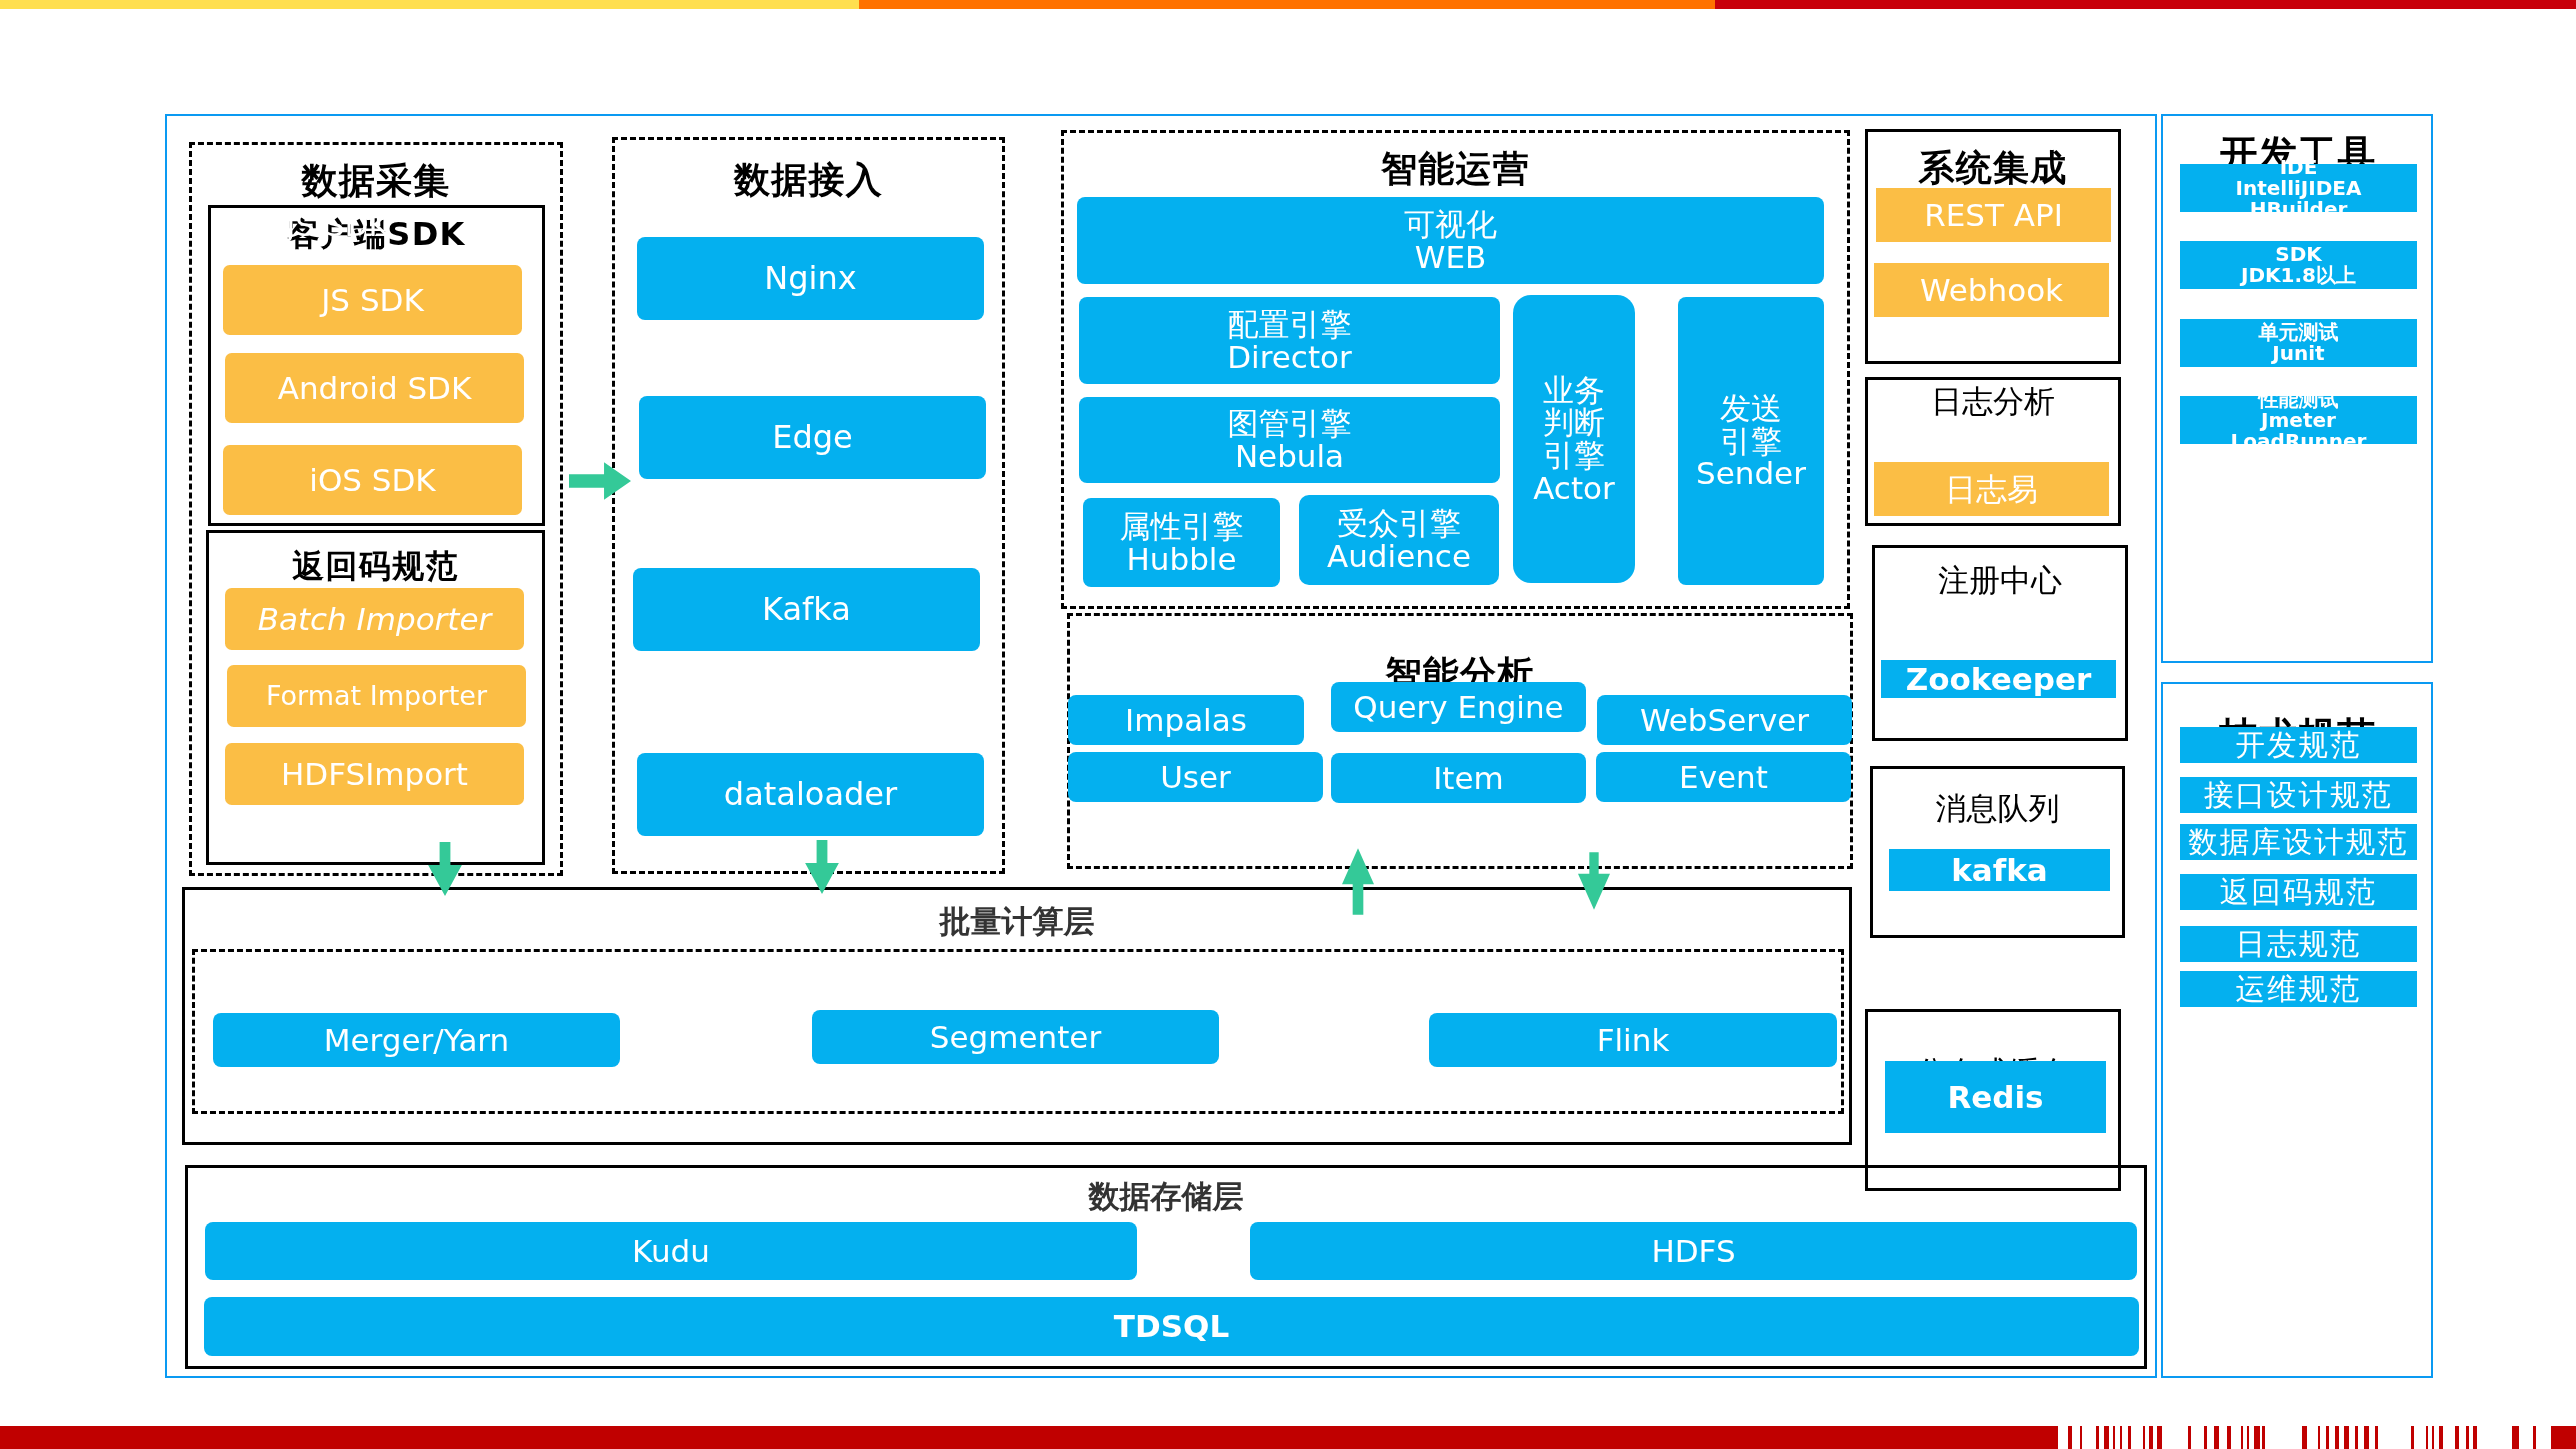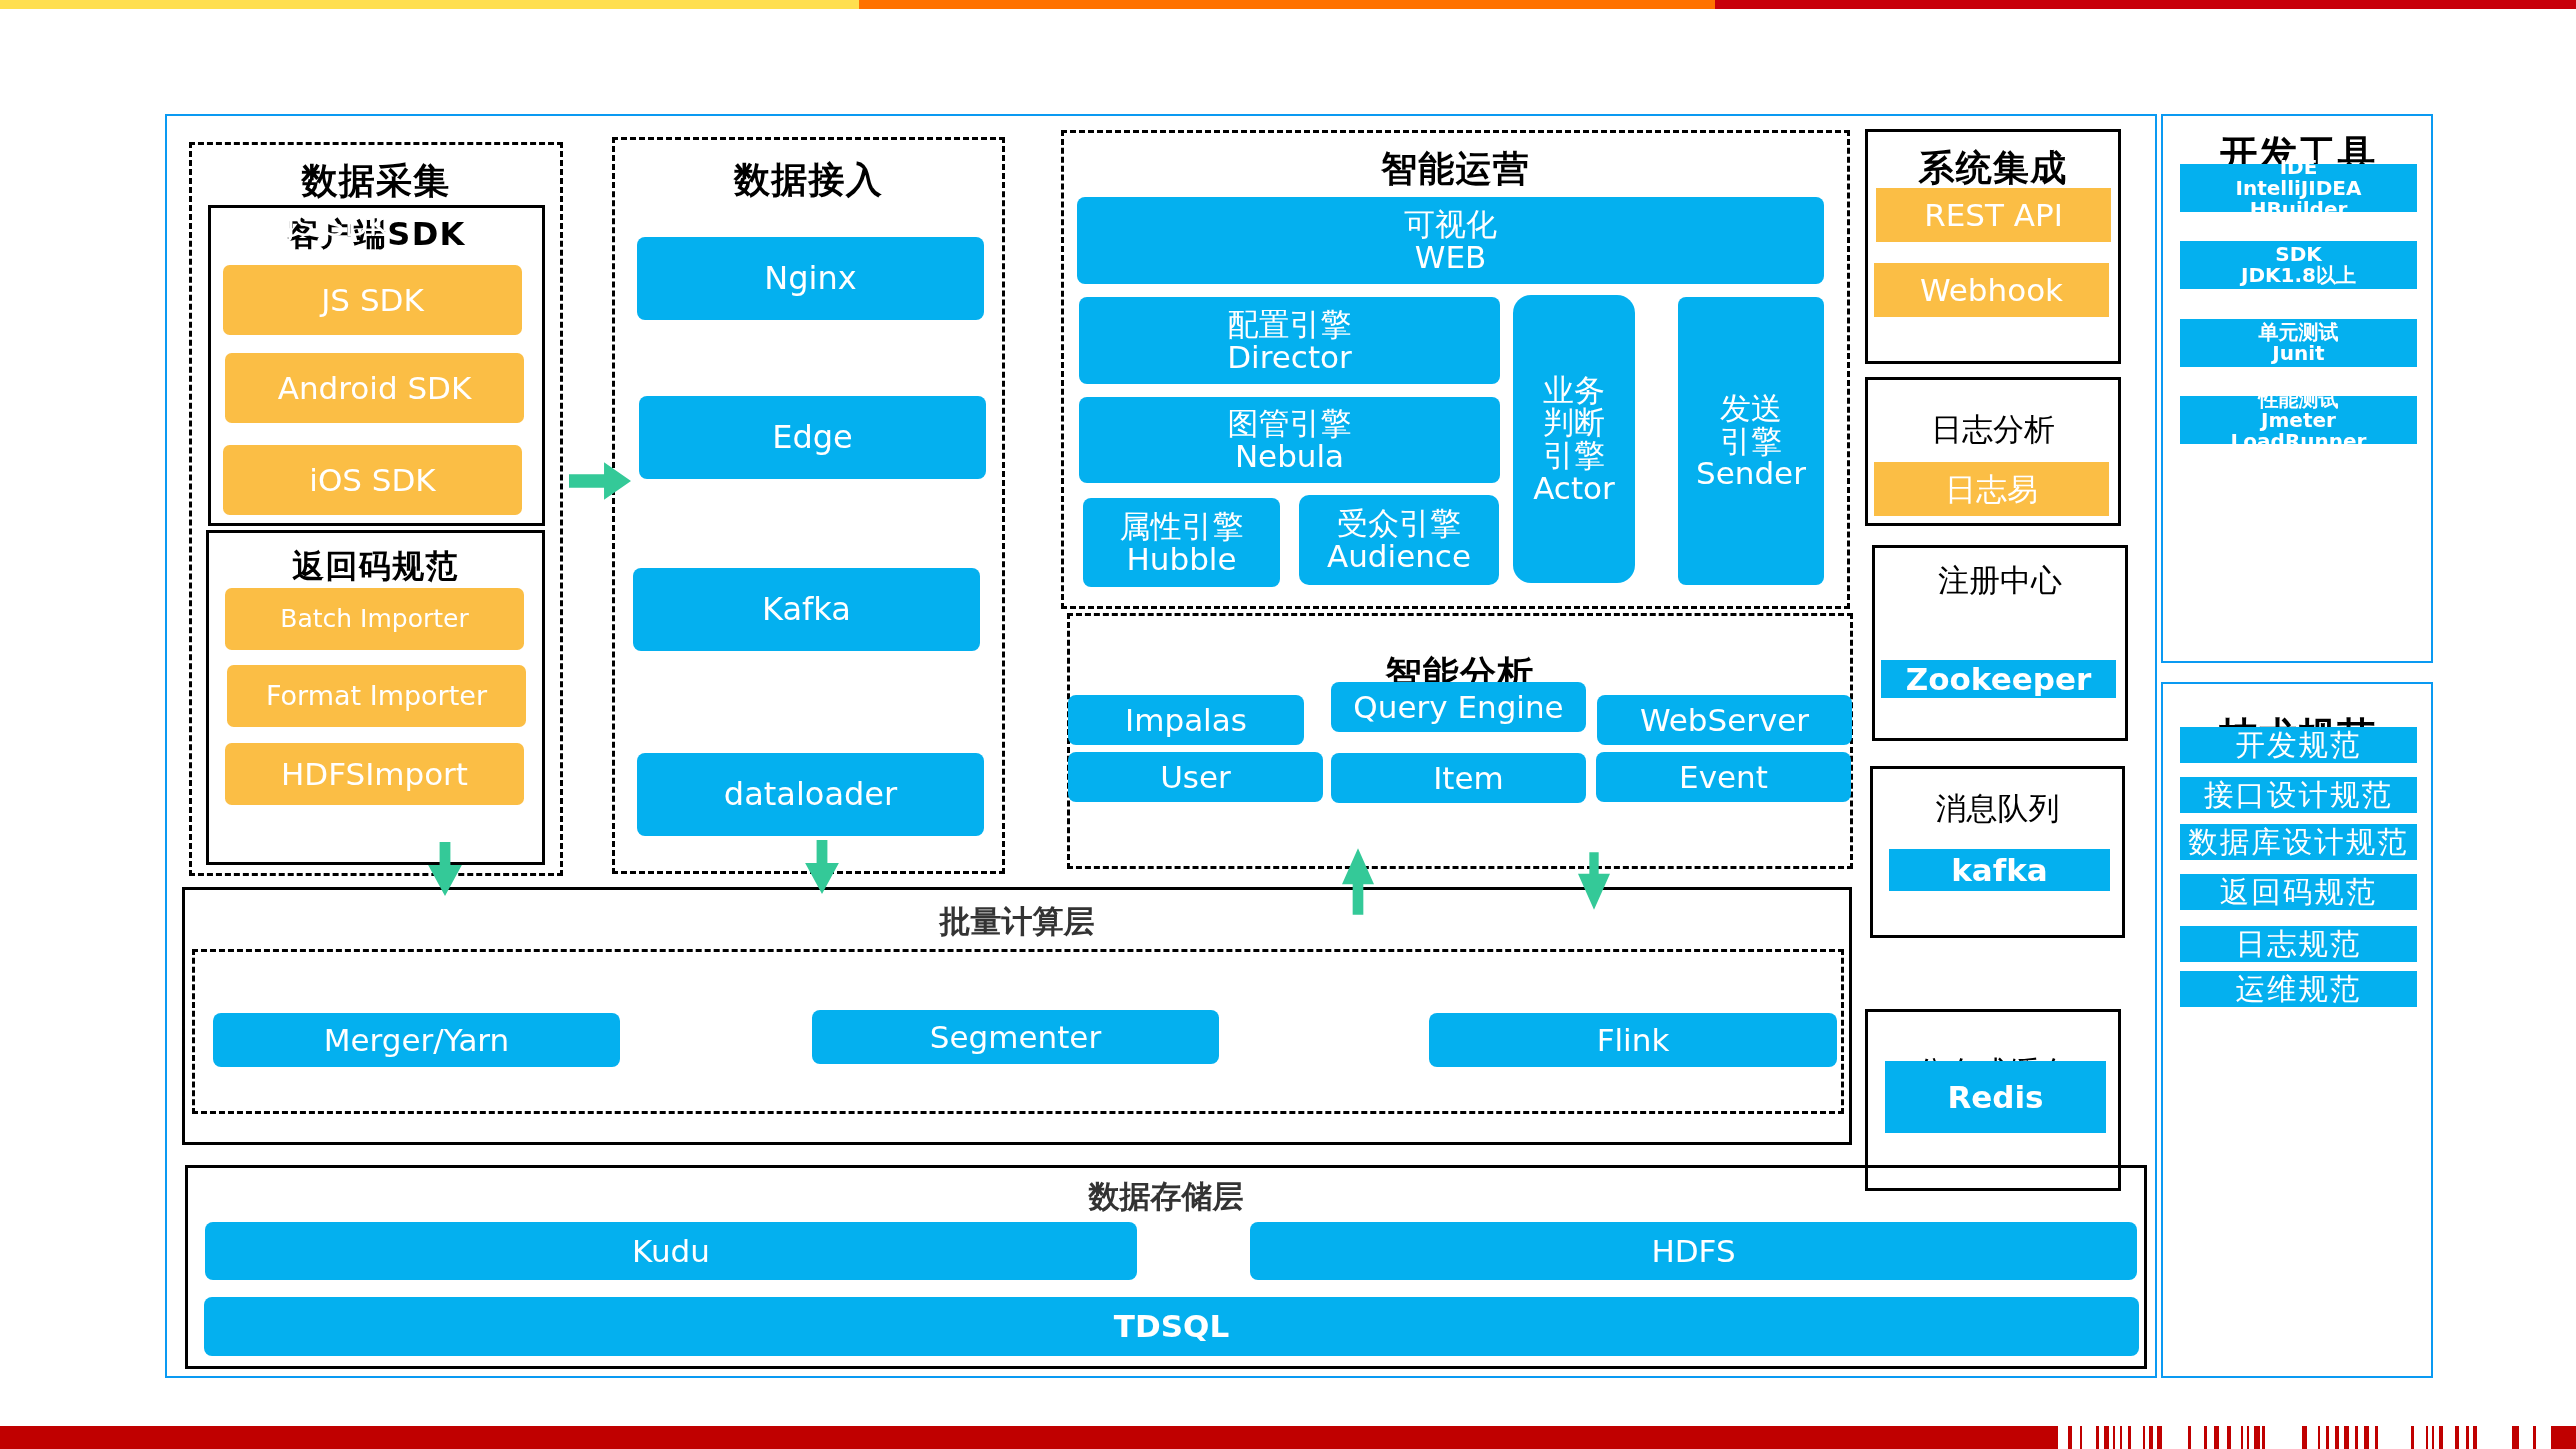--- a/index.html
+++ b/index.html
@@ -66,21 +66,21 @@
 </div>
 <div class="box orange" style="left:223px;top:225px;width:229px;height:0;">JS SDK</div>
 
 <div class="box orange" style="left:223px;top:265px;width:299px;height:70px;">JS SDK</div>
 <div class="box orange" style="left:225px;top:353px;width:299px;height:70px;">Android SDK</div>
 <div class="box orange" style="left:223px;top:445px;width:299px;height:70px;">iOS SDK</div>
 
 <div class="solid" style="left:206px;top:530px;width:339px;height:335px;">
   <div class="title-bold" style="top:12px;font-size:32px;">返回码规范</div>
 </div>
-<div class="box orange" style="left:225px;top:588px;width:299px;height:62px;font-size:25px;">Batch Importer</div>
+<div class="box orange" style="left:225px;top:588px;width:299px;height:62px;font-size:31px;font-style:italic;">Batch Importer</div>
 <div class="box orange" style="left:227px;top:665px;width:299px;height:62px;font-size:27px;">Format Importer</div>
 <div class="box orange" style="left:225px;top:743px;width:299px;height:62px;">HDFSImport</div>
 
 <div class="dash" style="left:612px;top:137px;width:393px;height:737px;">
   <div class="title-bold" style="top:16px;">数据接入</div>
 </div>
 <div class="box blue" style="left:637px;top:237px;width:347px;height:83px;font-size:32px;">Nginx</div>
 <div class="box blue" style="left:639px;top:396px;width:347px;height:83px;font-size:32px;">Edge</div>
 <div class="box blue" style="left:633px;top:568px;width:347px;height:83px;font-size:32px;">Kafka</div>
 <div class="box blue" style="left:637px;top:753px;width:347px;height:83px;font-size:32px;">dataloader</div>
@@ -131,21 +131,21 @@
 <div class="box blue" style="left:1250px;top:1222px;width:887px;height:58px;">HDFS</div>
 <div class="box blue bold" style="left:204px;top:1297px;width:1935px;height:59px;">TDSQL</div>
 
 <div class="solid" style="left:1865px;top:129px;width:256px;height:235px;">
   <div class="title-bold" style="top:12px;">系统集成</div>
 </div>
 <div class="box orange sq" style="left:1876px;top:188px;width:235px;height:54px;">REST API</div>
 <div class="box orange sq" style="left:1874px;top:263px;width:235px;height:54px;">Webhook</div>
 
 <div class="solid" style="left:1865px;top:377px;width:256px;height:149px;">
-  <div class="title-norm" style="top:29px;">日志分析</div>
+  <div class="title-norm" style="top:1px;">日志分析</div>
 </div>
 <div class="box orange sq" style="left:1874px;top:462px;width:235px;height:54px;">日志易</div>
 
 <div class="solid" style="left:1872px;top:545px;width:256px;height:196px;">
   <div class="title-norm" style="top:12px;">注册中心</div>
 </div>
 <div class="box blue sq bold" style="left:1881px;top:660px;width:235px;height:38px;">Zookeeper</div>
 
 <div class="solid" style="left:1870px;top:766px;width:255px;height:172px;">
   <div class="title-norm" style="top:19px;">消息队列</div>

